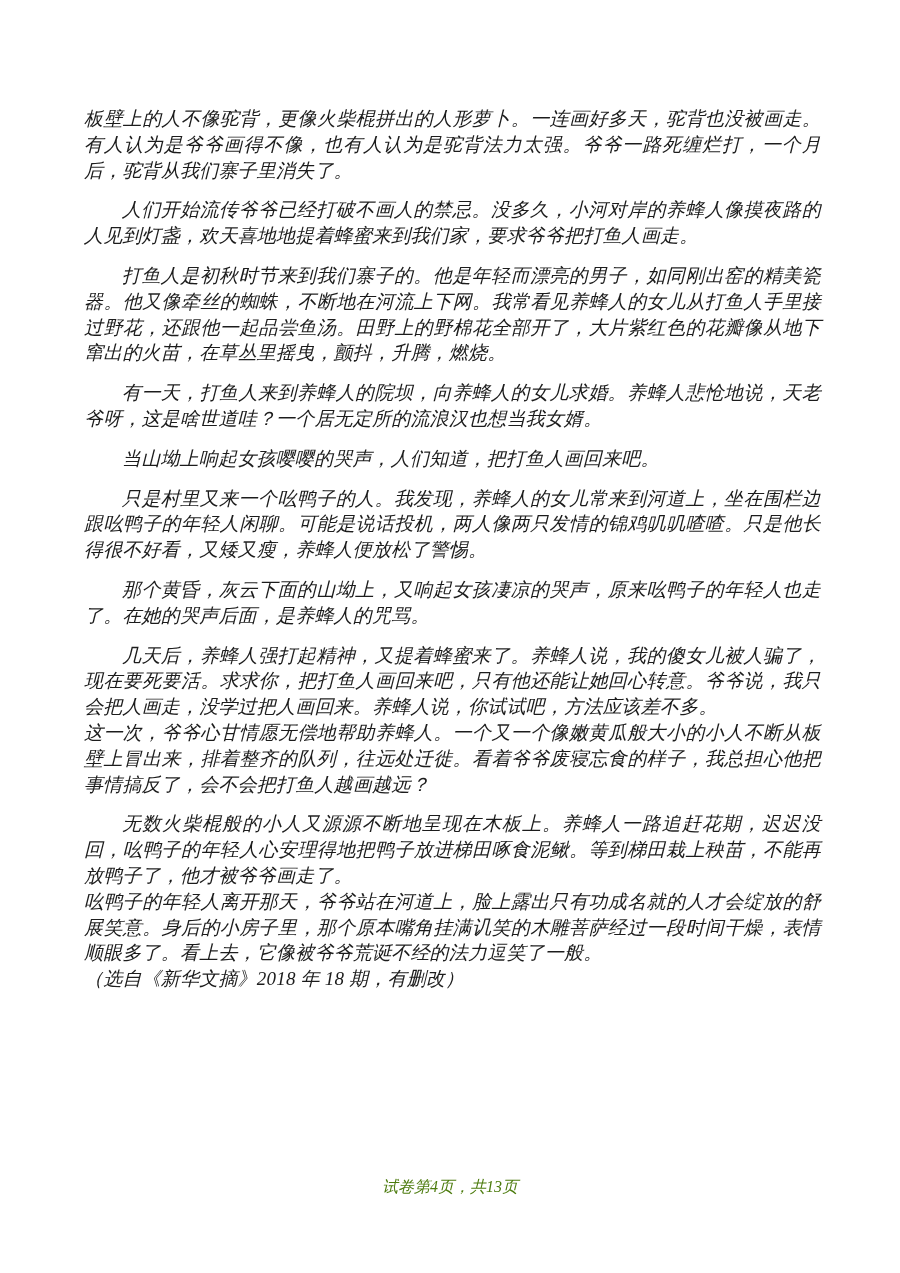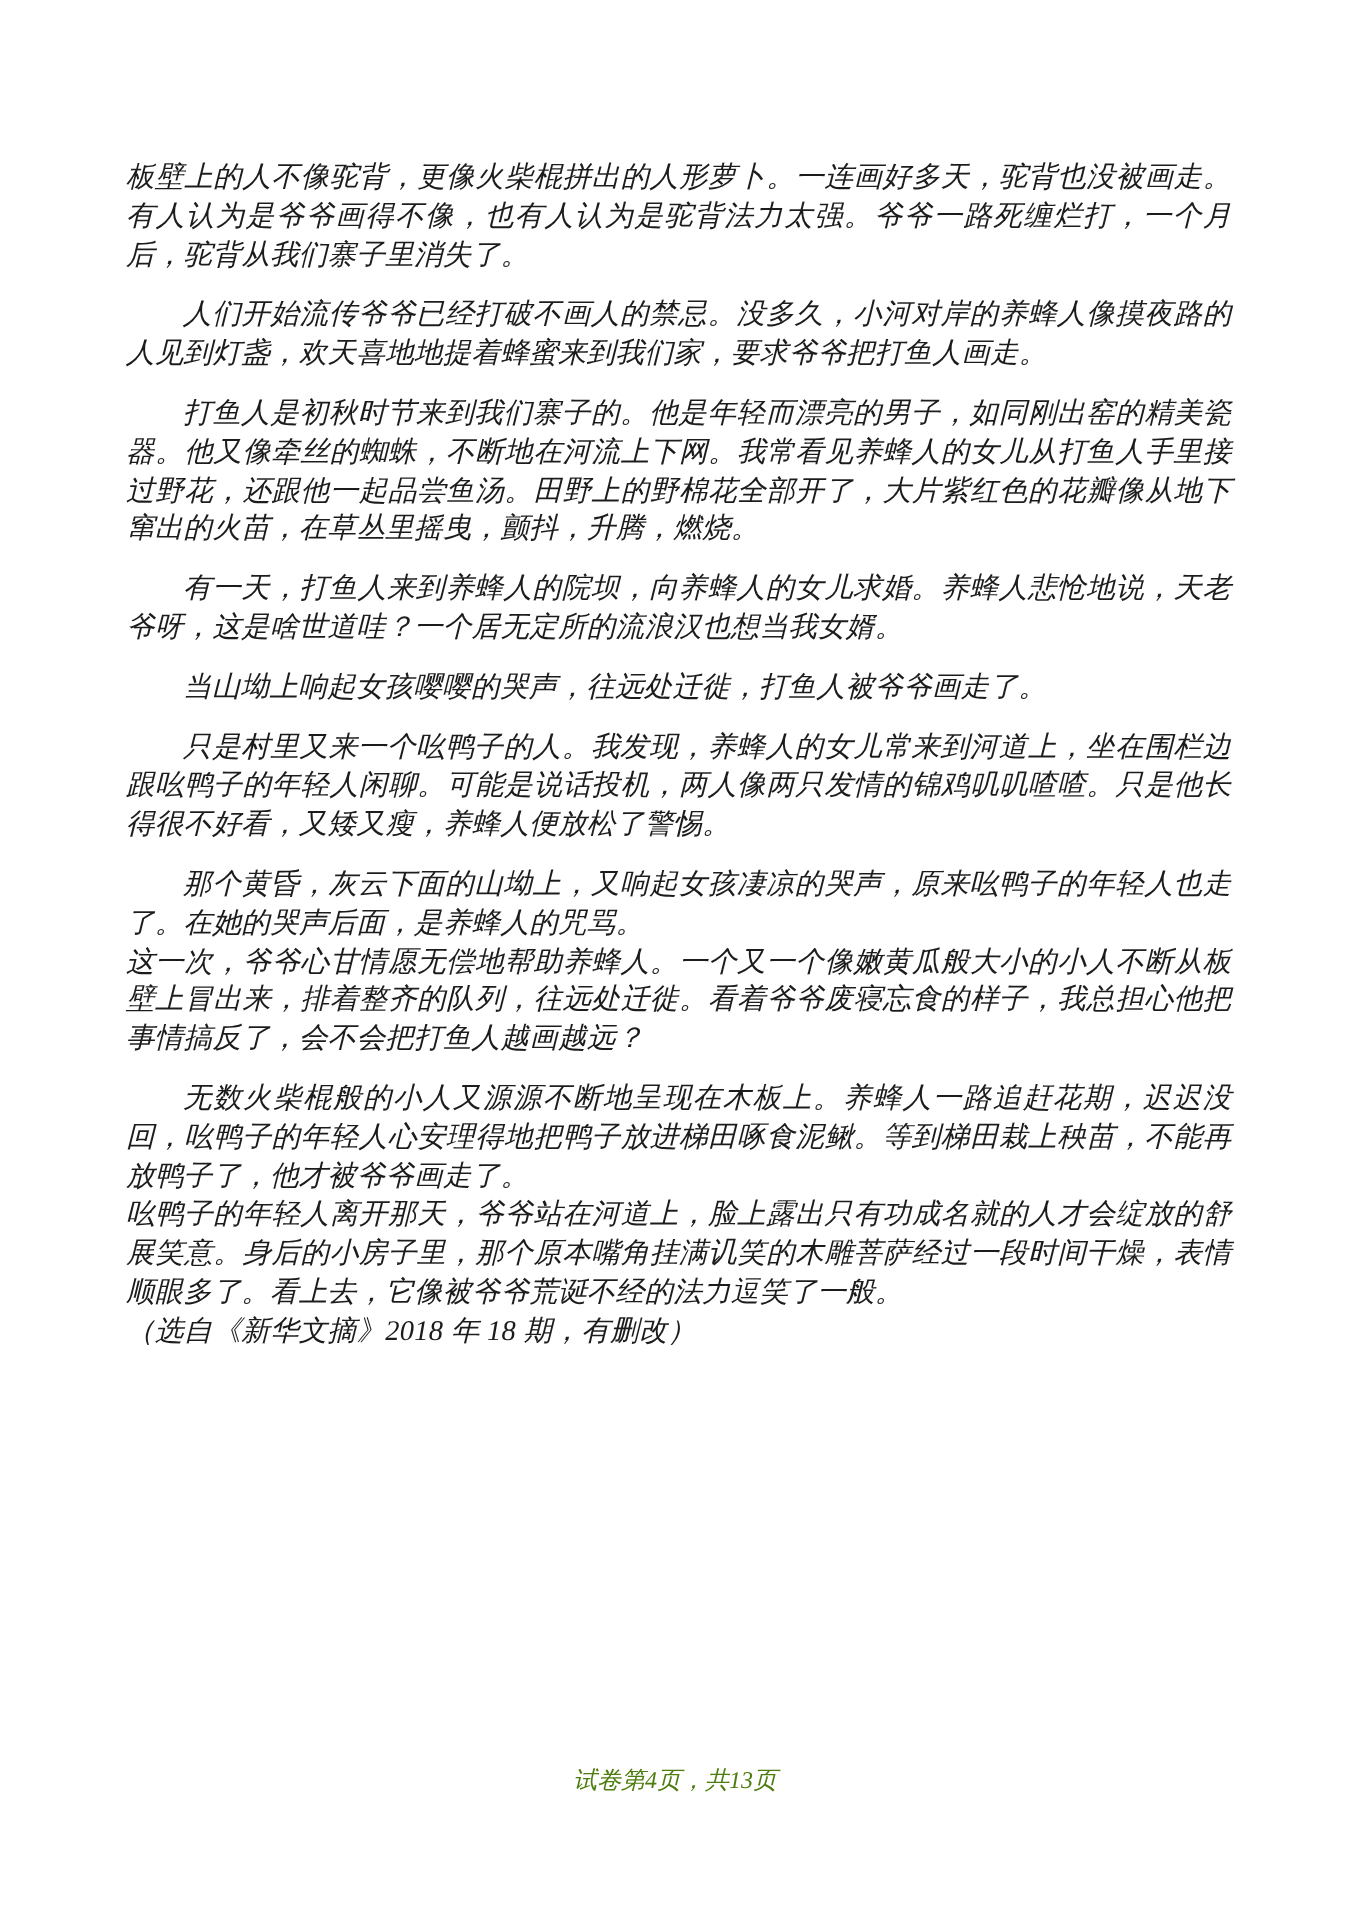--- a/index.html
+++ b/index.html
@@ -54,22 +54,23 @@
 </style>
 </head>
 <body>
 
 <div class="page">
   <div class="content">
     <p class="para">板壁上的人不像驼背，更像火柴棍拼出的人形萝卜。一连画好多天，驼背也没被画走。有人认为是爷爷画得不像，也有人认为是驼背法力太强。爷爷一路死缠烂打，一个月后，驼背从我们寨子里消失了。</p>
     <p class="para indent">人们开始流传爷爷已经打破不画人的禁忌。没多久，小河对岸的养蜂人像摸夜路的人见到灯盏，欢天喜地地提着蜂蜜来到我们家，要求爷爷把打鱼人画走。</p>
     <p class="para indent">打鱼人是初秋时节来到我们寨子的。他是年轻而漂亮的男子，如同刚出窑的精美瓷器。他又像牵丝的蜘蛛，不断地在河流上下网。我常看见养蜂人的女儿从打鱼人手里接过野花，还跟他一起品尝鱼汤。田野上的野棉花全部开了，大片紫红色的花瓣像从地下窜出的火苗，在草丛里摇曳，颤抖，升腾，燃烧。</p>
     <p class="para indent">有一天，打鱼人来到养蜂人的院坝，向养蜂人的女儿求婚。养蜂人悲怆地说，天老爷呀，这是啥世道哇？一个居无定所的流浪汉也想当我女婿。</p>
-    <p class="para indent">当山坳上响起女孩嘤嘤的哭声，往远处迁徙，打鱼人被爷爷画走了。</p>
+    <p class="para indent">当山坳上响起女孩嘤嘤的哭声，人们知道，把打鱼人画回来吧。</p>
     <p class="para indent">只是村里又来一个吆鸭子的人。我发现，养蜂人的女儿常来到河道上，坐在围栏边跟吆鸭子的年轻人闲聊。可能是说话投机，两人像两只发情的锦鸡叽叽喳喳。只是他长得很不好看，又矮又瘦，养蜂人便放松了警惕。</p>
     <p class="para indent">那个黄昏，灰云下面的山坳上，又响起女孩凄凉的哭声，原来吆鸭子的年轻人也走了。在她的哭声后面，是养蜂人的咒骂。</p>
+    <p class="para indent">几天后，养蜂人强打起精神，又提着蜂蜜来了。养蜂人说，我的傻女儿被人骗了，现在要死要活。求求你，把打鱼人画回来吧，只有他还能让她回心转意。爷爷说，我只会把人画走，没学过把人画回来。养蜂人说，你试试吧，方法应该差不多。</p>
     <p class="para">这一次，爷爷心甘情愿无偿地帮助养蜂人。一个又一个像嫩黄瓜般大小的小人不断从板壁上冒出来，排着整齐的队列，往远处迁徙。看着爷爷废寝忘食的样子，我总担心他把事情搞反了，会不会把打鱼人越画越远？</p>
     <p class="para indent">无数火柴棍般的小人又源源不断地呈现在木板上。养蜂人一路追赶花期，迟迟没回，吆鸭子的年轻人心安理得地把鸭子放进梯田啄食泥鳅。等到梯田栽上秧苗，不能再放鸭子了，他才被爷爷画走了。</p>
     <p class="para">吆鸭子的年轻人离开那天，爷爷站在河道上，脸上露出只有功成名就的人才会绽放的舒展笑意。身后的小房子里，那个原本嘴角挂满讥笑的木雕菩萨经过一段时间干燥，表情顺眼多了。看上去，它像被爷爷荒诞不经的法力逗笑了一般。</p>
     <p class="attribution">（选自《新华文摘》2018 年 18 期，有删改）</p>
   </div>
   <div class="footer">试卷第4页，共13页</div>
 </div>
 
 </body></html>

